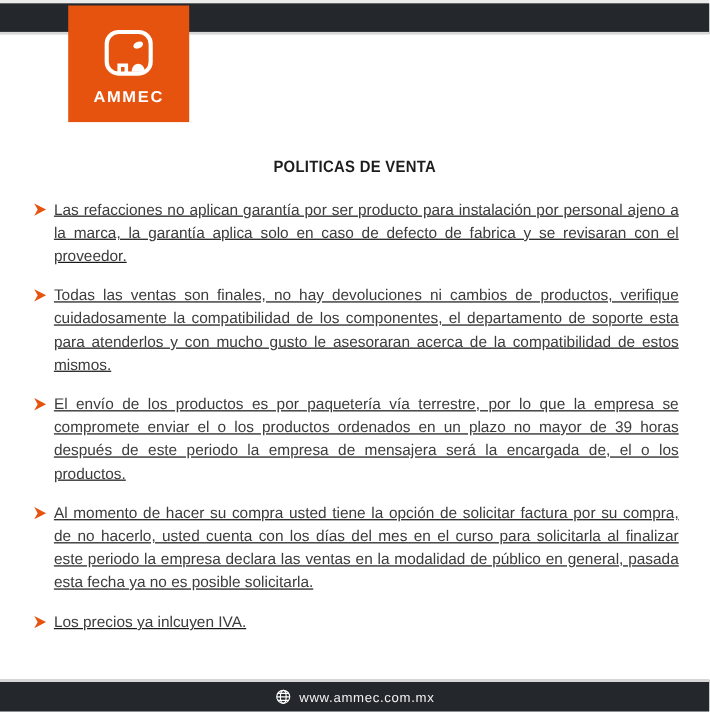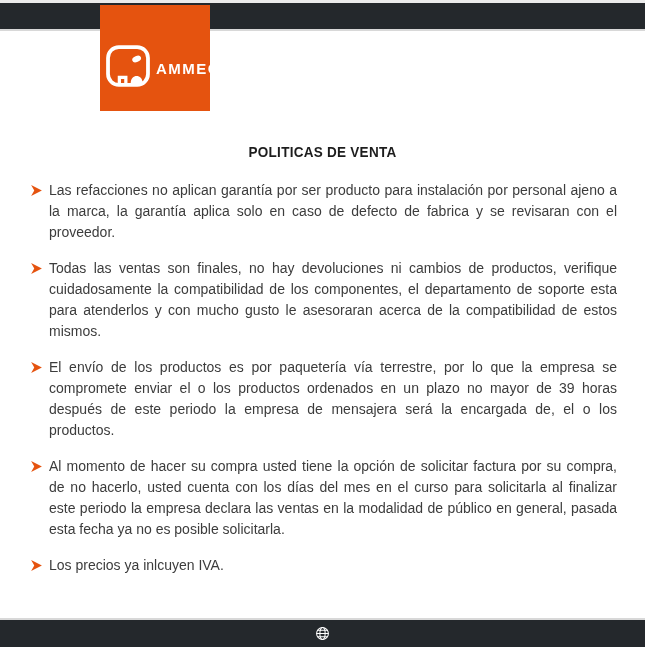--- a/index.html
+++ b/index.html
@@ -21,40 +21,39 @@
   .header-bar{
     position:absolute;top:3px;left:0;right:0;height:28px;
     background:var(--bar);
     border-bottom:2px solid #d8d8d8;
     z-index:1;
   }
   .logo-box{
     position:absolute;left:62px;top:5px;width:110px;height:106px;
     background:var(--accent);
     z-index:5;
-    display:flex;flex-direction:row;align-items:center;justify-content:flex-start;
+    display:flex;flex-direction:column;align-items:center;justify-content:flex-start;
     padding-top:16px;
-    margin-left:38px;
   }
   .logo-box .elephant{width:56px;height:54px;display:block;}
   .brand-name{
     color:#fff;font-weight:bold;font-size:15px;letter-spacing:1.5px;
     margin-top:5px;transform:scaleY(0.95);
   }
   .page-title{
     position:absolute;top:143px;left:0;width:100%;
     text-align:center;margin:0;
     font-size:15px;font-weight:bold;color:var(--heading);
     transform:scaleX(0.9);letter-spacing:0.3px;
   }
   .policies{
     position:absolute;top:180px;left:30px;right:28px;
   }
   .policy{
-    display:flex;align-items:flex-start;margin-bottom:15px;
+    display:flex;align-items:flex-start;margin-bottom:15px;text-decoration:underline;
   }
   .policy .bullet{
     flex:0 0 19px;padding-top:4px;
   }
   .policy .bullet svg{width:13px;height:13px;display:block;}
   .policy p{
     margin:0;flex:1 1 auto;
     font-size:14px;line-height:21px;color:var(--text);
     text-align:justify;
   }
@@ -141,13 +140,14 @@
 </div>
 
 <div class="footer-bar">
   <span>
     <svg class="globe" viewBox="0 0 16 16" fill="none" stroke="#ffffff" stroke-width="1.1">
       <circle cx="8" cy="8" r="6.3"></circle>
       <ellipse cx="8" cy="8" rx="2.8" ry="6.3"></ellipse>
       <path d="M1.7,8 H14.3 M2.6,4.6 H13.4 M2.6,11.4 H13.4"></path>
     </svg>
   </span>
+  <a href="#" class="website-link">www.ammec.com.mx</a>
 </div>
 
 </body></html>

